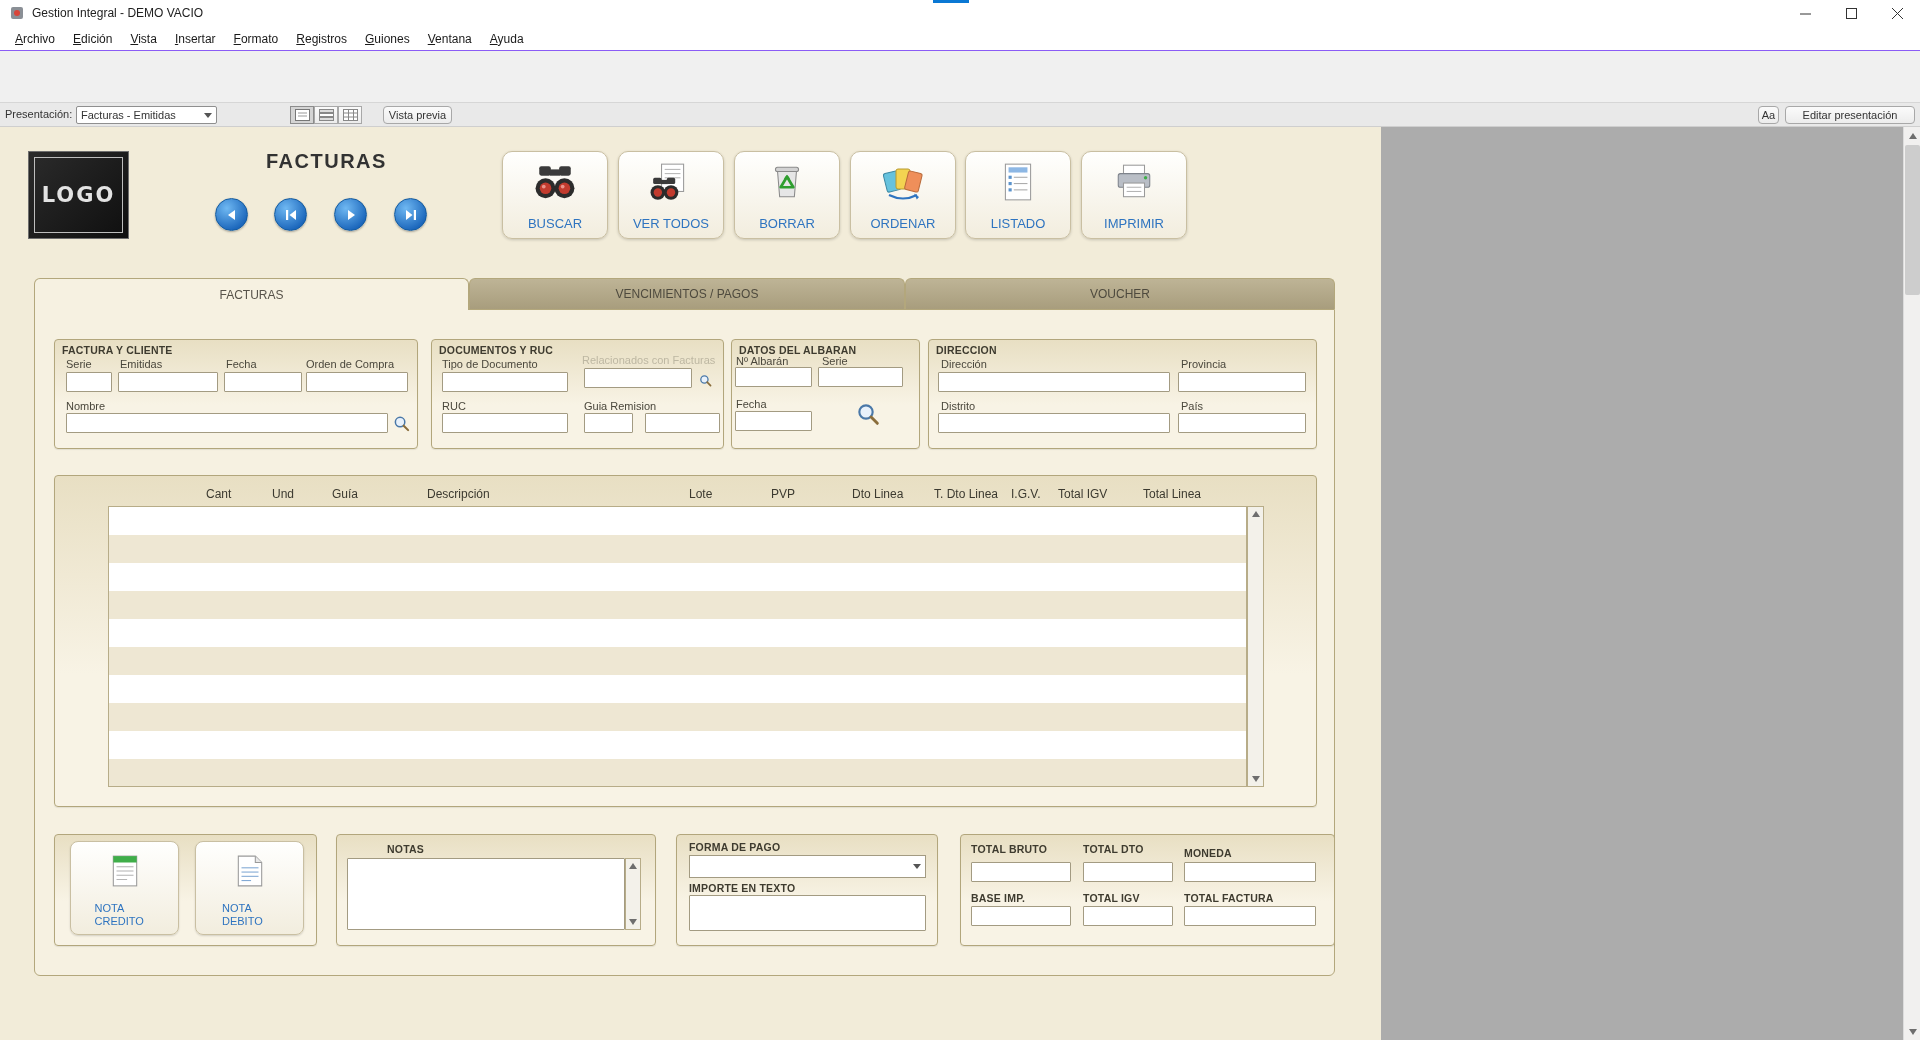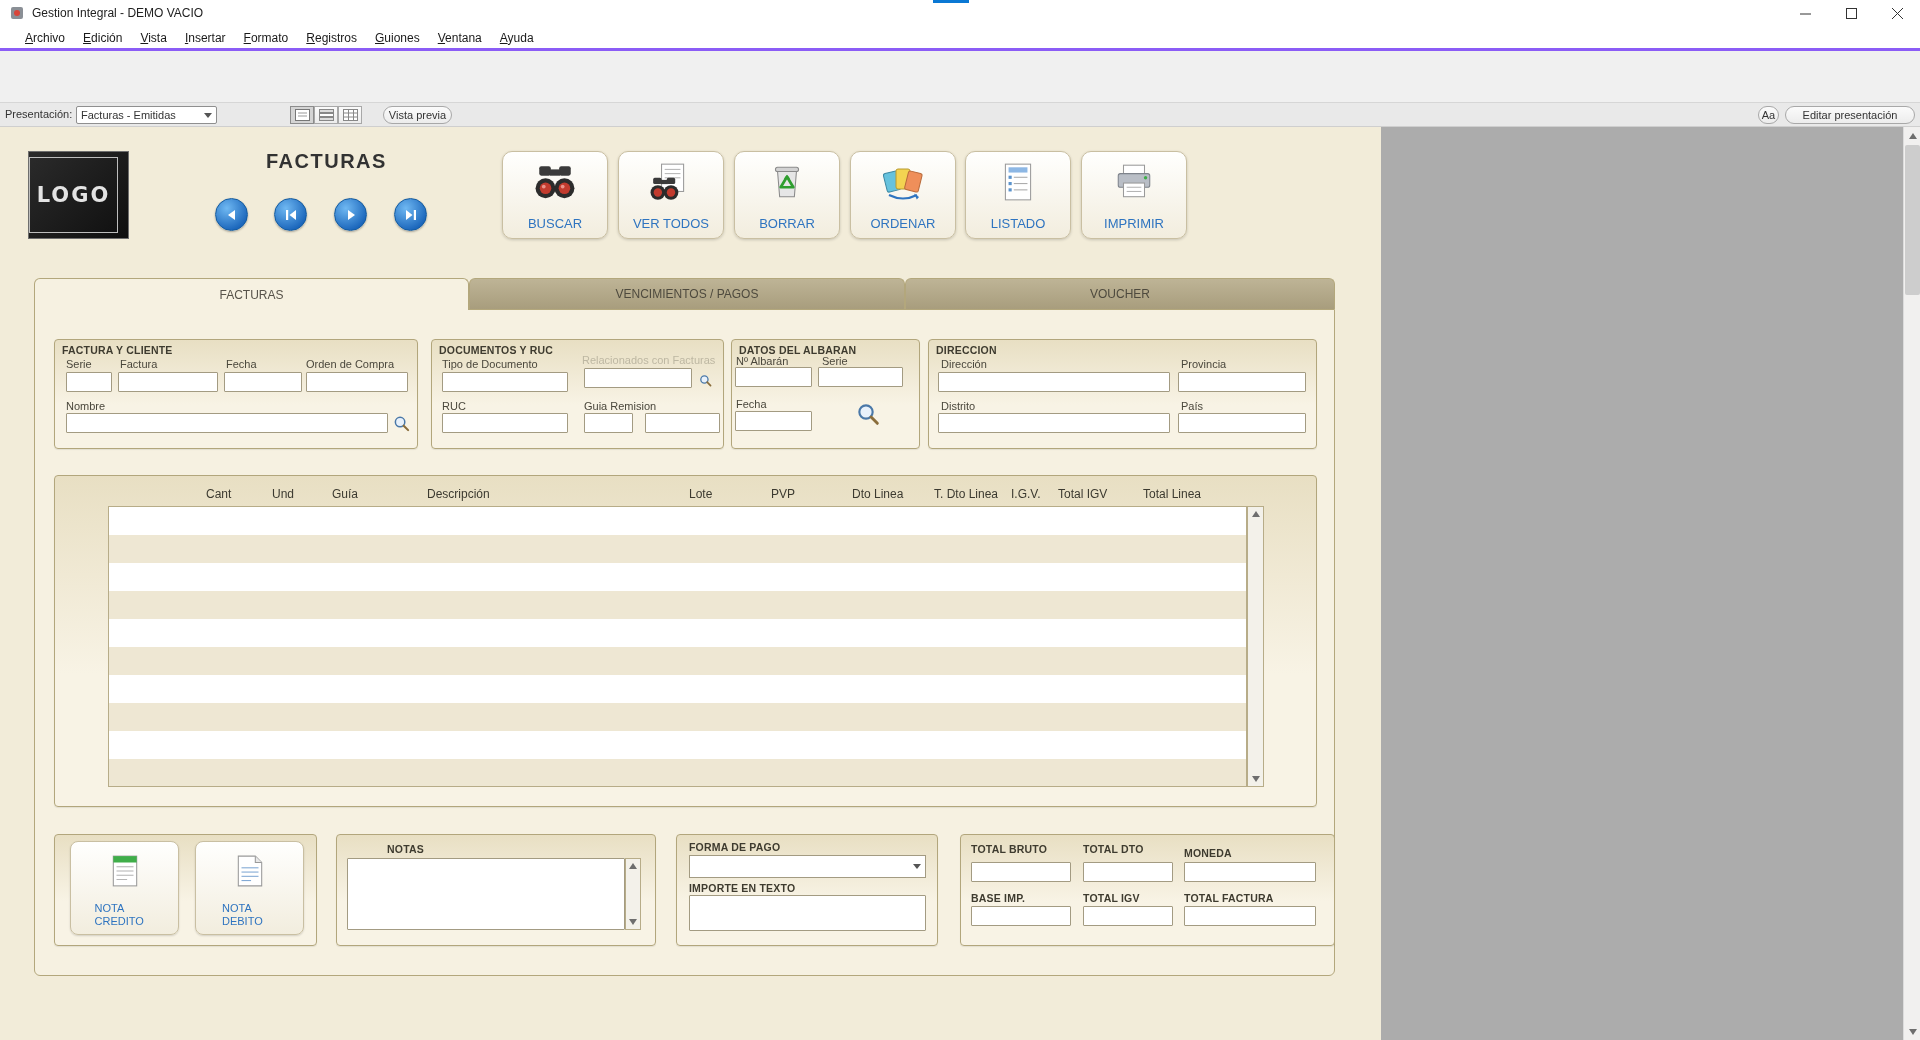--- a/index.html
+++ b/index.html
@@ -7,57 +7,57 @@
   .abs{position:absolute;}
   u{text-decoration:underline;}
 
   
   #titlebar{position:absolute;left:0;top:0;width:1920px;height:27px;background:#ffffff;}
   #win-accent{position:absolute;left:933px;top:0;width:36px;height:3px;background:#0a78d4;}
   #title-text{position:absolute;left:32px;top:6px;font-size:12px;color:#222;}
   #app-icon{position:absolute;left:10px;top:6px;}
   .winbtn{position:absolute;top:0;width:46px;height:27px;display:flex;align-items:center;justify-content:center;cursor:pointer;}
 
-  #menubar{position:absolute;left:0;top:27px;width:1920px;height:24px;background:#ffffff;display:flex;align-items:center;padding-left:16px;box-sizing:border-box;border-bottom:3px solid #8b5cf6;}
+  #menubar{position:absolute;left:0;top:27px;width:1920px;height:24px;background:#ffffff;display:flex;align-items:center;padding-left:6px;box-sizing:border-box;border-bottom:1px solid #8b5cf6;}
   .menu-item{padding:3px 9px;font-size:12px;color:#1a1a1a;cursor:default;}
 
   
   #toolbar{position:absolute;left:0;top:51px;width:1920px;height:52px;background:#f0f0f0;border-bottom:1px solid #d6d6d6;box-sizing:border-box;}
   .navsq{position:absolute;width:27px;height:23px;border:1px solid #cfcfcf;background:#f7f7f7;border-radius:2px;display:flex;align-items:center;justify-content:center;}
   .tb-btn{position:absolute;top:53px;height:45px;display:flex;flex-direction:column;align-items:center;justify-content:space-between;cursor:pointer;}
   .tb-lab{font-size:11px;color:#333;white-space:nowrap;}
   .tb-btn.disabled .tb-lab{color:#a8a8a8;}
   .vsep{position:absolute;top:57px;height:38px;width:1px;background:#dadada;}
   #rec-counts{position:absolute;left:193px;top:53px;font-size:11px;color:#333;line-height:13.5px;}
   #slider-box{position:absolute;left:84px;top:56px;width:56px;height:13px;background:#fff;border:1px solid #b9b9b9;font-size:10px;color:#333;padding:0 3px;line-height:13px;}
   #slider-track{position:absolute;left:84px;top:77px;width:72px;height:3px;background:#b6b6b6;border-radius:2px;}
   #slider-thumb{position:absolute;left:84px;top:72px;width:10px;height:13px;background:#f8f8f8;border:1px solid #8e8e8e;border-radius:2px;cursor:pointer;}
   #pie-ind{position:absolute;left:160px;top:54px;width:24px;height:24px;border:1px solid #9a9a9a;border-radius:50%;background:#fff;}
   #tb-search{position:absolute;left:1727px;top:61px;width:183px;height:20px;background:#fff;border:1px solid #c4c4c4;border-radius:3px;display:flex;align-items:center;padding:0 4px;box-sizing:border-box;}
   #tb-search input{border:none;outline:none;flex:1;font:11px "Liberation Sans",sans-serif;background:transparent;}
 
   
   #layoutbar{position:absolute;left:0;top:103px;width:1920px;height:24px;background:#e9e9e9;border-bottom:1px solid #cfcfcf;box-sizing:border-box;font-size:11px;color:#333;}
-  .lb-btn{position:absolute;top:3px;height:18px;background:linear-gradient(#fbfbfb,#ececec);border:1px solid #a8a8a8;border-radius:9px;display:flex;align-items:center;justify-content:center;font-size:11px;color:#333;cursor:pointer;box-sizing:border-box;}
+  .lb-btn{position:absolute;top:3px;height:18px;background:linear-gradient(#fbfbfb,#ececec);border:1px solid #a8a8a8;border-radius:4px;display:flex;align-items:center;justify-content:center;font-size:11px;color:#333;cursor:pointer;box-sizing:border-box;}
   #pres-dd{position:absolute;left:76px;top:3px;width:141px;height:18px;background:#fff;border:1px solid #8f8f8f;border-radius:2px;display:flex;align-items:center;font-size:11px;padding-left:4px;box-sizing:border-box;cursor:pointer;}
   .caret-down{width:0;height:0;border-left:4px solid transparent;border-right:4px solid transparent;border-top:5px solid #555;margin-left:auto;margin-right:4px;}
   .view-btn{position:absolute;top:3px;width:24px;height:18px;border:1px solid #a8a8a8;background:linear-gradient(#fbfbfb,#ececec);display:flex;align-items:center;justify-content:center;cursor:pointer;box-sizing:border-box;}
   .view-btn.sel{background:#d4d4d4;border-color:#8c8c8c;}
 
   
   #form-bg{position:absolute;left:0;top:127px;width:1381px;height:913px;background:#f2ecd9;}
   #gray-bg{position:absolute;left:1381px;top:127px;width:522px;height:913px;background:#acacac;}
   #vscroll{position:absolute;left:1903px;top:127px;width:17px;height:913px;background:#f1f0ef;border-left:1px solid #dcdcdc;box-sizing:border-box;}
   .sb-arrow{position:absolute;left:0;width:17px;height:17px;display:flex;align-items:center;justify-content:center;cursor:pointer;}
   .tri-up{width:0;height:0;border-left:4px solid transparent;border-right:4px solid transparent;border-bottom:6px solid #6e6e6e;}
   .tri-down{width:0;height:0;border-left:4px solid transparent;border-right:4px solid transparent;border-top:6px solid #6e6e6e;}
   #vscroll-thumb{position:absolute;left:1px;top:18px;width:15px;height:150px;background:#cdcdcd;border-radius:2px;cursor:pointer;}
 
   
-  #logo-box{position:absolute;left:28px;top:151px;width:101px;height:88px;background:linear-gradient(135deg,#2b2b2b,#0f0f0f);border:1px solid #6e6e6e;box-sizing:border-box;display:flex;align-items:center;}
+  #logo-box{position:absolute;left:28px;top:151px;width:101px;height:88px;background:linear-gradient(135deg,#2b2b2b,#0f0f0f);border:1px solid #6e6e6e;box-sizing:border-box;display:flex;align-items:center;justify-content:center;}
   #logo-inner{border:1px solid #bdbdbd;width:87px;height:74px;display:flex;align-items:center;justify-content:center;color:#e3e3e3;font-size:21px;font-weight:bold;letter-spacing:2px;font-family:"DejaVu Sans",sans-serif;}
   #form-title{position:absolute;left:266px;top:150px;font-size:20px;font-weight:bold;color:#323232;letter-spacing:1.5px;}
   .navc{position:absolute;top:198px;width:33px;height:33px;border-radius:50%;background:radial-gradient(circle at 35% 30%,#6fb8f2,#1b66bb 75%);border:1px solid #135a9e;box-shadow:0 1px 2px rgba(0,0,0,.3);display:flex;align-items:center;justify-content:center;cursor:pointer;box-sizing:border-box;}
   .abtn{position:absolute;top:151px;width:106px;height:88px;background:linear-gradient(180deg,#fffffe,#f2edde);border:1px solid #c9bfa2;border-radius:10px;box-shadow:0 1px 3px rgba(0,0,0,.18);cursor:pointer;box-sizing:border-box;}
   .abtn .aicon{position:absolute;left:0;right:0;top:10px;display:flex;justify-content:center;}
   .abtn .alab{position:absolute;left:0;right:0;bottom:7px;text-align:center;color:#2e74c0;font-size:13px;}
 
   
   .tab{position:absolute;top:278px;height:31px;display:flex;align-items:center;justify-content:center;font-size:12px;border:1px solid #b3a77c;border-bottom:none;border-radius:6px 6px 0 0;box-sizing:border-box;cursor:pointer;}
   .tab.active{background:#f6f1e1;color:#57534a;z-index:3;height:32px;}
@@ -400,21 +400,21 @@
   <span>VENCIMIENTOS / PAGOS</span>
 </div>
 <div class="tab inactive" style="left:905px;width:430px;">
   <span>VOUCHER</span>
 </div>
 <div id="tab-panel"></div>
 
 <div class="grp" style="left:54px;top:339px;width:362px;height:108px;"></div>
 <span class="gtitle" style="left:62px;top:344px;">FACTURA Y CLIENTE</span>
 <span class="lbl" style="left:66px;top:358px;">Serie</span>
-<span class="lbl" style="left:120px;top:358px;">Factura</span>
+<span class="lbl" style="left:120px;top:358px;">Emitidas</span>
 <span class="lbl" style="left:226px;top:358px;">Fecha</span>
 <span class="lbl" style="left:306px;top:358px;">Orden de Compra</span>
 <input class="fld" style="left: 66px; top: 372px; width: 46px; height: 20px;">
 <input class="fld" style="left: 118px; top: 372px; width: 100px; height: 20px;">
 <input class="fld" style="left: 224px; top: 372px; width: 78px; height: 20px;">
 <input class="fld" style="left: 306px; top: 372px; width: 102px; height: 20px;">
 <span class="lbl" style="left:66px;top:400px;">Nombre</span>
 <input class="fld" style="left: 66px; top: 413px; width: 322px; height: 20px;">
 <span class="mag" style="left:393px;top:415px;">
   <svg width="17" height="17" viewBox="0 0 18 18">

